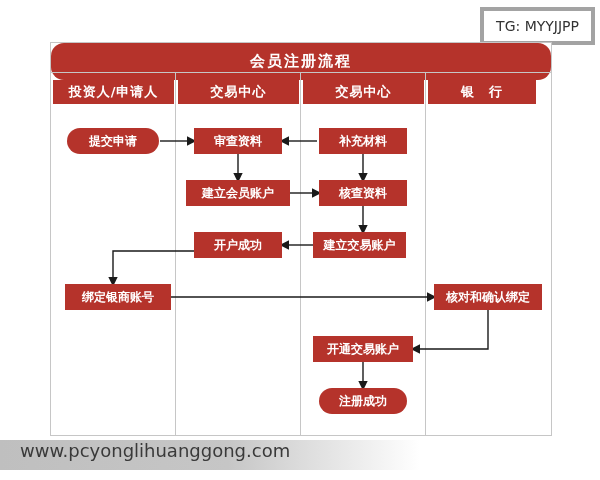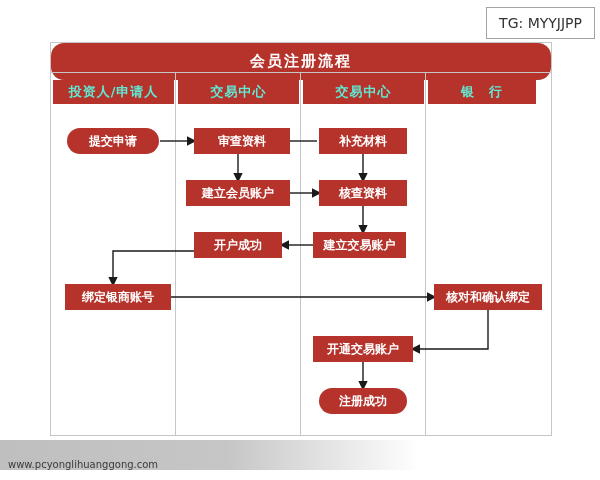--- a/index.html
+++ b/index.html
@@ -6,57 +6,57 @@
   body {
     width: 600px; height: 480px;
     position: relative; overflow: hidden;
     background: #ffffff;
     font-family: "DejaVu Sans", "Liberation Sans", sans-serif;
   }
   :root { --red: #b5332b; --line: #c6c6c6; --ink: #1a1a1a; }
 
   .badge {
     position: absolute; top: 7px; right: 5px; height: 30px;
-    padding: 0 12px; background: #fff; border: 1px solid #a3a3a3;
+    padding: 0 12px; background: #fff; border: 4px solid #a3a3a3;
     display: flex; align-items: center;
     font-size: 14px; color: #333;
   }
 
   .chart {
     position: absolute; left: 50px; top: 42px;
     width: 500px; height: 392px;
     border: 1px solid var(--line); background: #fff;
   }
   .title-bar {
     position: absolute; left: 0; top: 0; width: 100%; height: 37px;
     background: var(--red); color: #fff;
     font-size: 15px; font-weight: bold; letter-spacing: 2px;
     display: flex; align-items: center; justify-content: center; border-radius: 13px;
   }
   .title-sep { position: absolute; left: 0; top: 29px; width: 100%; height: 1px; background: var(--line); }
   .divider { position: absolute; top: 30px; bottom: 0; width: 1px; background: var(--line); }
   .lane-header {
     position: absolute; top: 37px; height: 24px;
-    background: var(--red); color: #5eead4;
+    background: var(--red); color: #ffffff;
     font-size: 13px; font-weight: bold; letter-spacing: 1px;
     display: flex; align-items: center; justify-content: center;
   }
   .node {
     position: absolute; background: var(--red); color: #fff;
     font-size: 12px; white-space: nowrap;
     display: flex; align-items: center; justify-content: center; font-weight: bold;
   }
   .pill { border-radius: 13px; }
   .arrows { position: absolute; left: 0; top: 0; }
 
   .watermark {
     position: absolute; left: 0; bottom: 10px; width: 100%; height: 30px;
     background: linear-gradient(to right, #bfbfbf 0%, #c6c6c6 38%, rgba(255,255,255,0) 70%);
-    display: flex; align-items: flex-end; padding-left: 8px; box-sizing: border-box;
-    font-size: 10px; color: #3a3a3a;
+    display: flex; align-items: flex-start; padding-left: 20px; box-sizing: border-box;
+    font-size: 18px; color: #3a3a3a;
   }
 </style>
 </head>
 <body>
 
 <div class="badge">
   <span>TG: MYYJJPP</span>
 </div>
 
 <div class="chart">
@@ -87,21 +87,21 @@
       <path d="M312,163 L312,183" marker-end="url(#ah)"></path>
       <path d="M262,202 L237,202" marker-end="url(#ah)"></path>
       <path d="M143,208 L62,208 L62,235" marker-end="url(#ah)"></path>
       <path d="M111,254 L377,254" marker-end="url(#ah)"></path>
       <path d="M437,267 L437,306 L368,306" marker-end="url(#ah)"></path>
       <path d="M312,319 L312,339" marker-end="url(#ah)"></path>
     </g>
   </svg>
 
   <div class="node pill" style="left:16px;top:85px;width:92px;height:26px">提交申请</div>
-  <div class="node" style="left:143px;top:85px;width:96px;height:26px">审查资料</div>
+  <div class="node" style="left:143px;top:85px;width:88px;height:26px">审查资料</div>
   <div class="node" style="left:268px;top:85px;width:88px;height:26px">补充材料</div>
   <div class="node" style="left:135px;top:137px;width:104px;height:26px">建立会员账户</div>
   <div class="node" style="left:268px;top:137px;width:88px;height:26px">核查资料</div>
   <div class="node" style="left:143px;top:189px;width:88px;height:26px">开户成功</div>
   <div class="node" style="left:262px;top:189px;width:93px;height:26px">建立交易账户</div>
   <div class="node" style="left:14px;top:241px;width:106px;height:26px">绑定银商账号</div>
   <div class="node" style="left:383px;top:241px;width:108px;height:26px">核对和确认绑定</div>
   <div class="node" style="left:262px;top:293px;width:100px;height:26px">开通交易账户</div>
   <div class="node pill" style="left:268px;top:345px;width:88px;height:26px">注册成功</div>
 </div>

